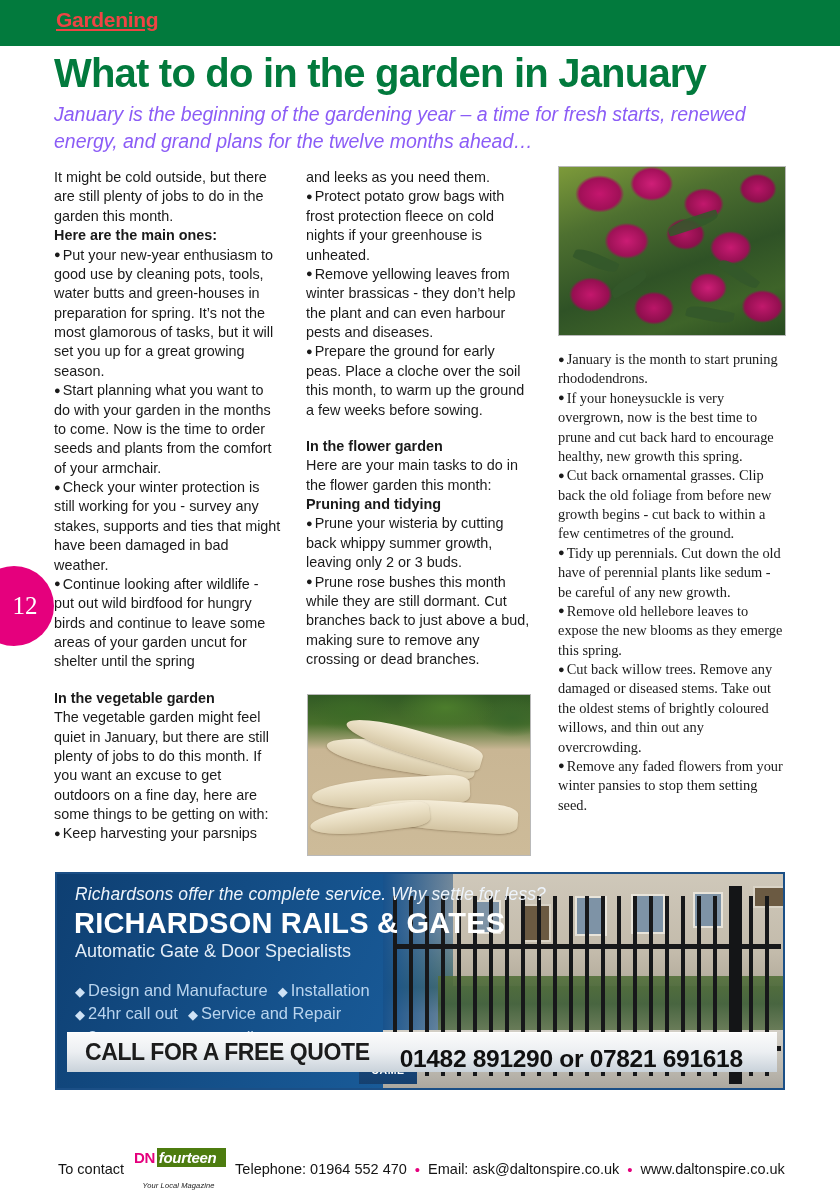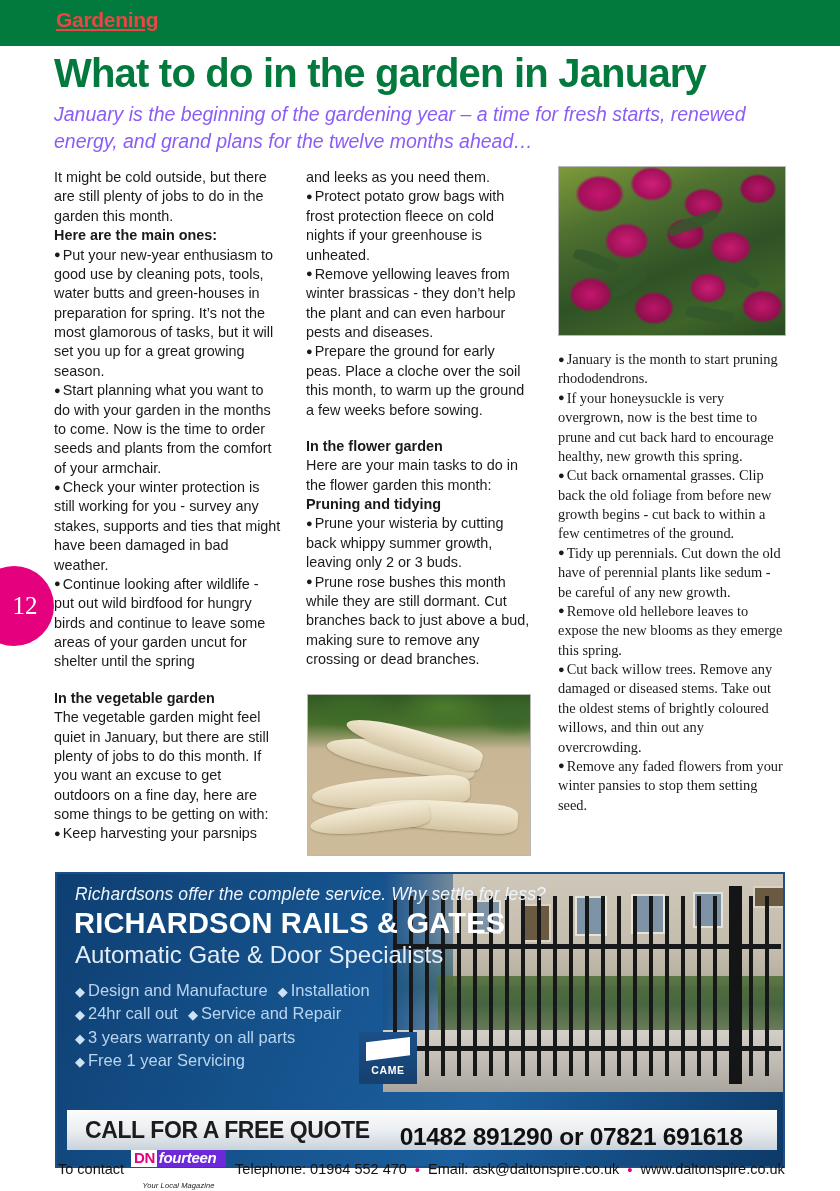--- a/index.html
+++ b/index.html
@@ -135,21 +135,21 @@
     position: absolute;
     background: linear-gradient(180deg, #f4ecd8 0%, #e7dcc0 45%, #d3c4a2 100%);
     border-radius: 50% 14% 14% 50% / 50% 30% 30% 50%;
     box-shadow: 0 1px 2px rgba(90,70,40,0.35);
   }
 
   
   .ad {
     position: absolute;
     left: 55px; top: 872px;
-    width: 730px; height: 296px;
+    width: 730px; height: 218px;
     background: linear-gradient(115deg, #0e3f72 0%, #16548f 38%, #1b5f9e 62%, #0d3a68 100%);
     border: 2px solid #1b4f86;
     overflow: hidden;
   }
   .ad-photo {
     position: absolute;
     right: 0; top: 0;
     width: 400px; height: 218px;
     background:
       linear-gradient(90deg, rgba(20,80,140,0.98) 0%, rgba(20,80,140,0.55) 14%, rgba(20,80,140,0.05) 30%, rgba(20,80,140,0) 45%),
@@ -215,21 +215,21 @@
     left: 17px; top: 33px;
     font-size: 29px;
     font-weight: bold;
     color: #ffffff;
     letter-spacing: 0.2px;
     z-index: 5;
   }
   .ad-sub {
     position: absolute;
     left: 18px; top: 67px;
-    font-size: 24px;
+    font-size: 18px;
     color: #e4edf7;
     z-index: 5;
   }
   .ad-features {
     position: absolute;
     left: 18px; top: 105px;
     z-index: 5;
   }
   .feat-row {
     font-size: 16.5px;
@@ -303,21 +303,21 @@
   }
   .footer-pre { padding-right: 7px; }
   .dn-logo {
     display: inline-flex;
     flex-direction: column;
     width: 95px;
     margin-right: 9px;
   }
   .dn-top {
     display: flex;
-    background: #6d28d9;
+    background: #4d7c0f;
     height: 19px;
     align-items: center;
     text-align: right;
   }
   .dn-dn {
     background: #ffffff;
     color: #e5007d;
     font-weight: bold;
     font-size: 15px;
     line-height: 19px;

